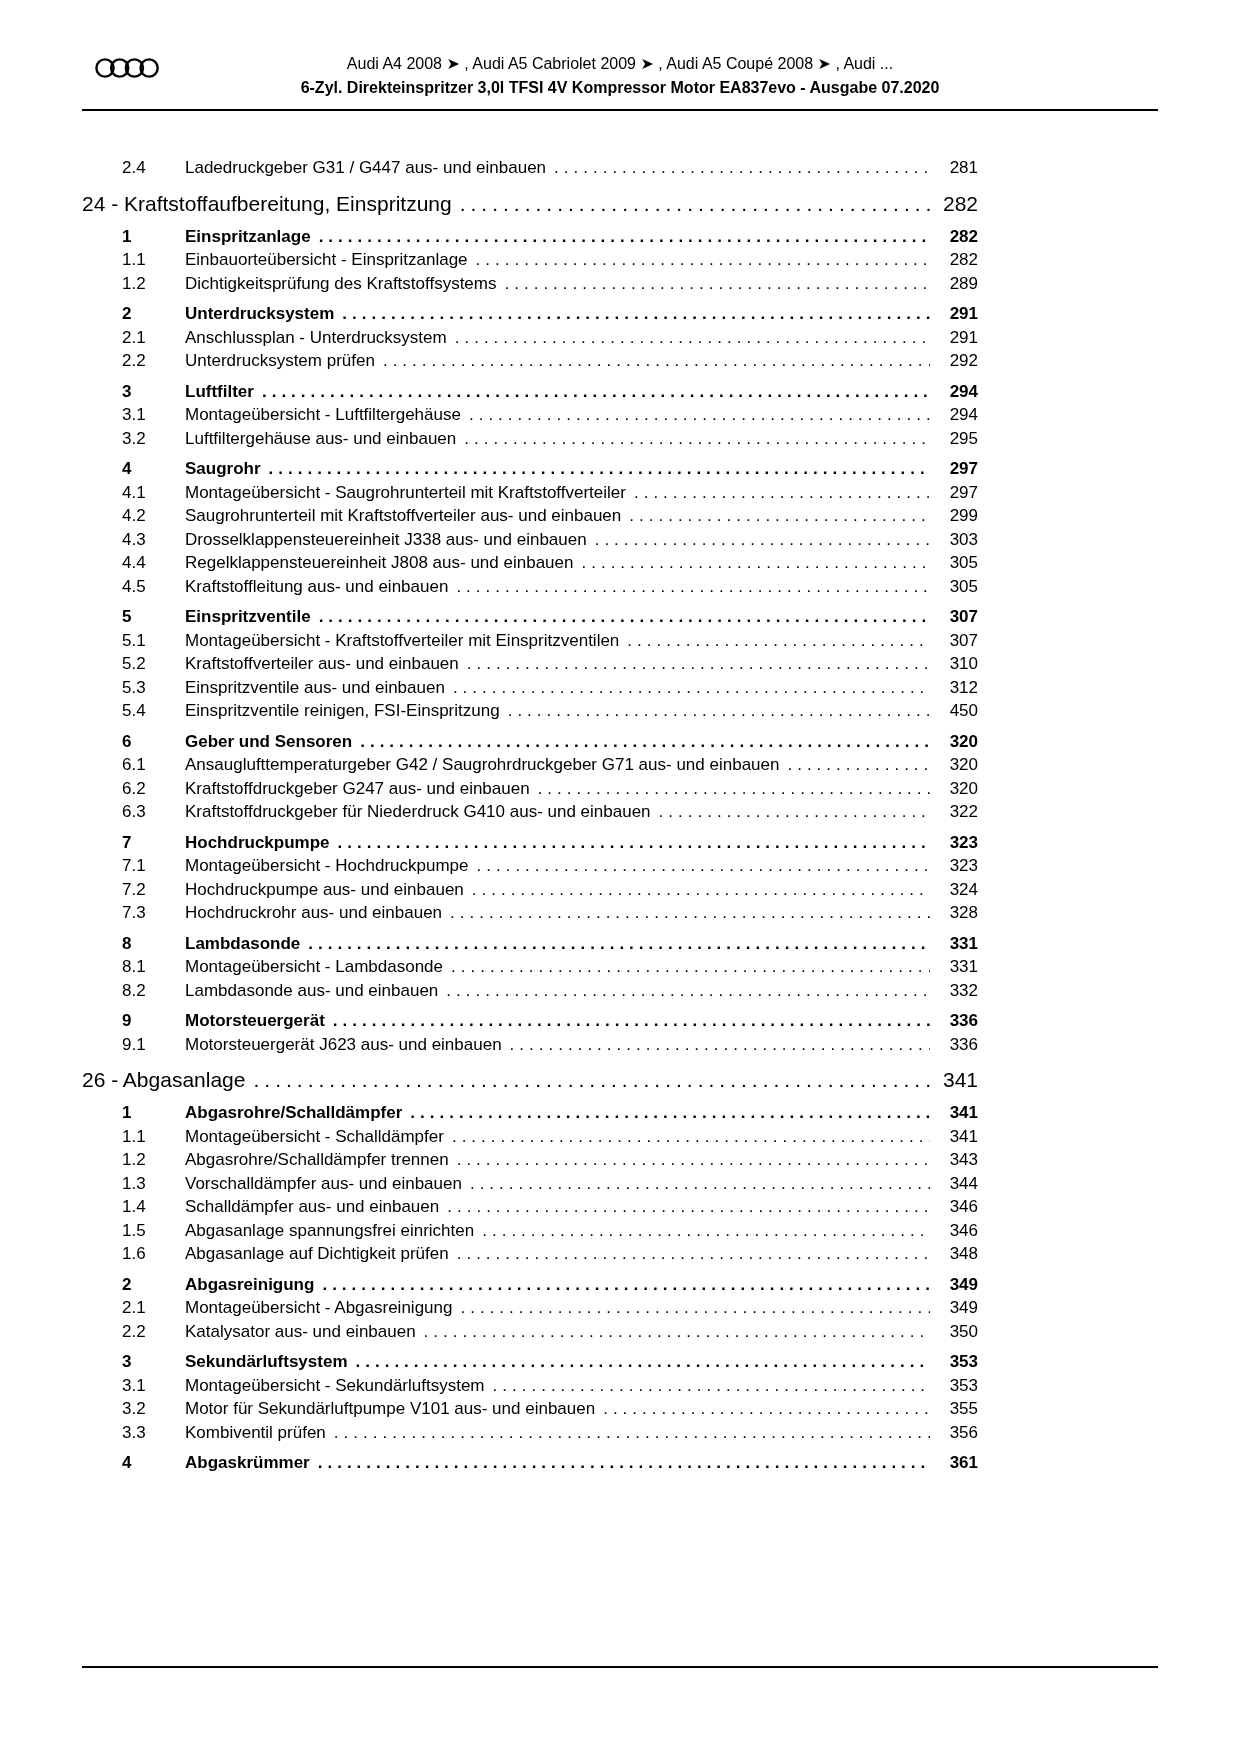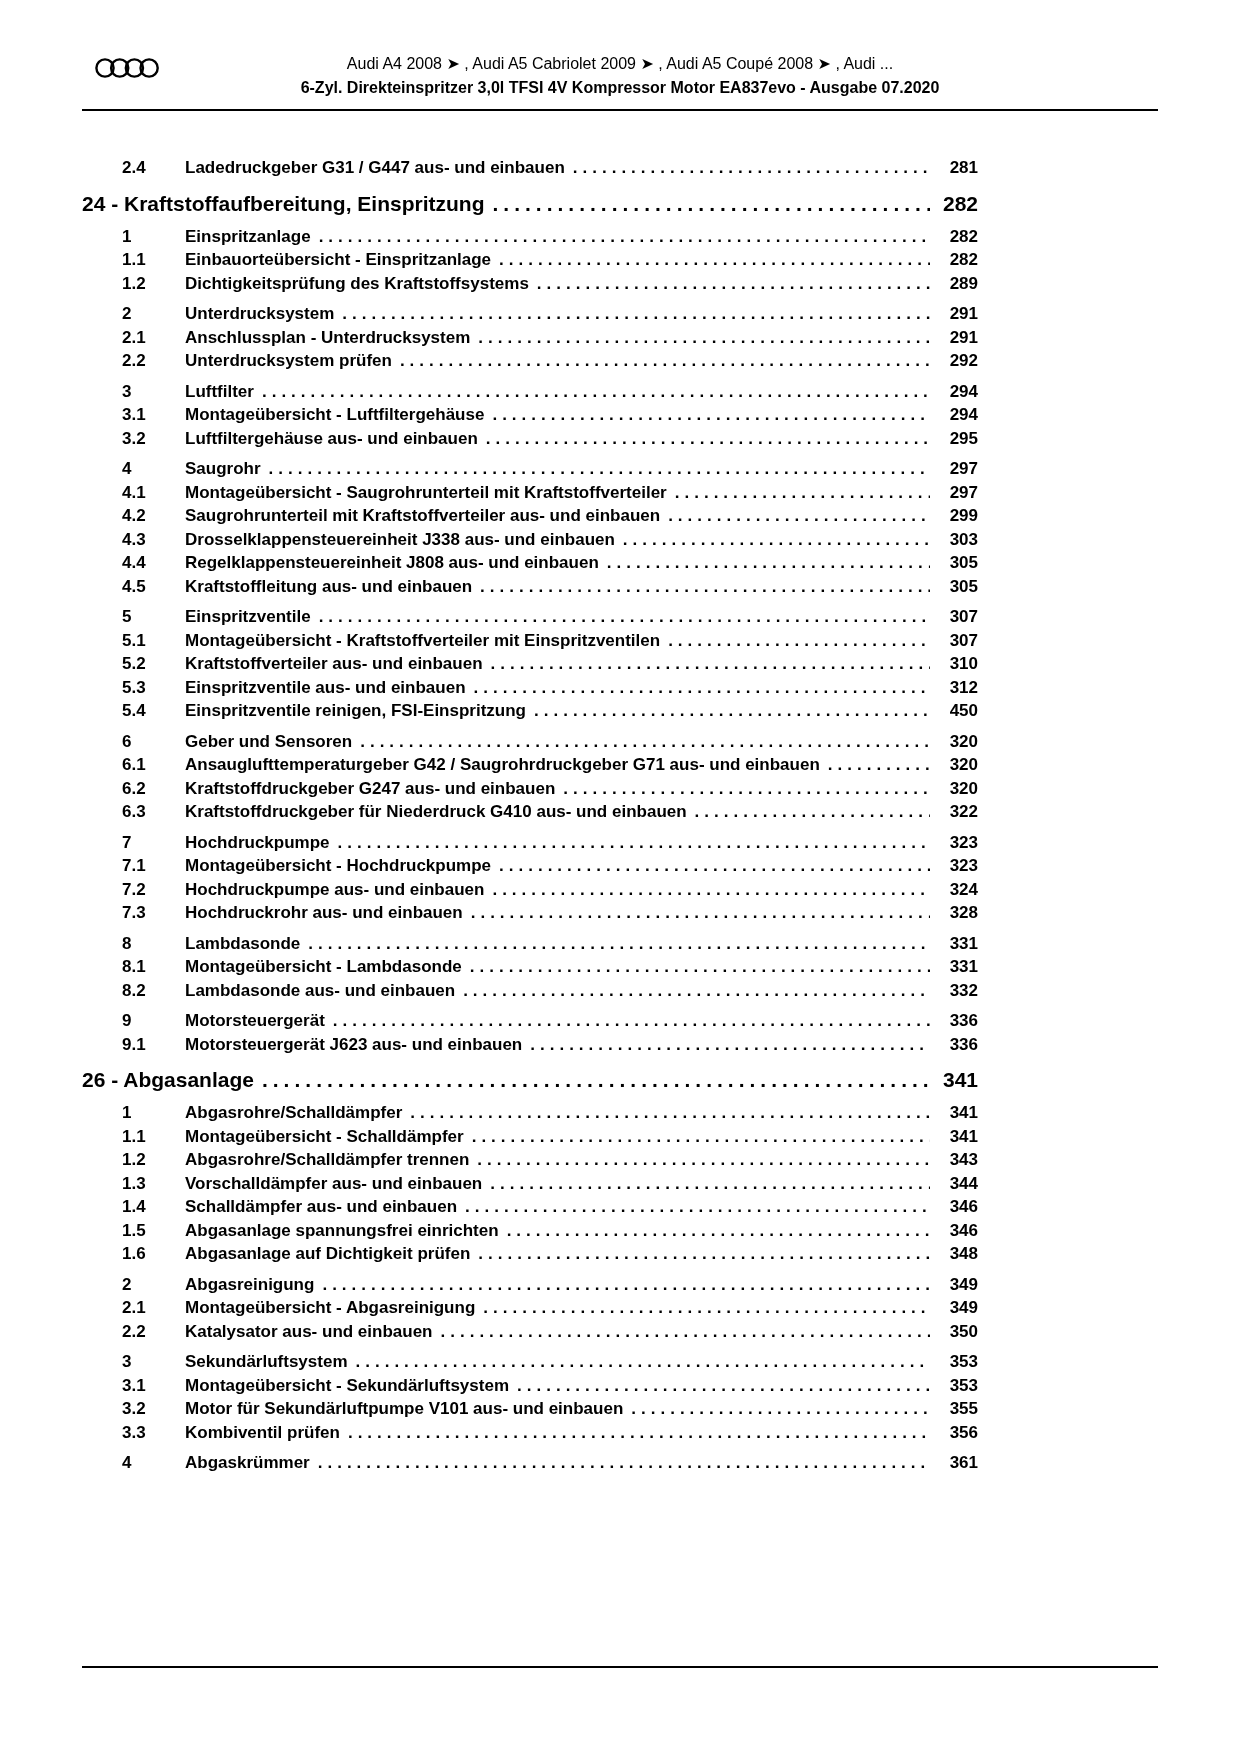--- a/index.html
+++ b/index.html
@@ -36,21 +36,20 @@
   .toc {
     position: absolute;
     top: 156px; left: 82px;
     width: 896px;
   }
   .row {
     display: flex;
     align-items: baseline;
     font-size: 17px;
     line-height: 23.5px;
-    font-weight: bold;
   }
   .row.sub, .row.section { padding-left: 40px; }
   .row.section { font-weight: bold; margin-top: 7px; }
   .row.chapter {
     font-size: 21px;
     line-height: 29px;
     margin-top: 9px;
     margin-bottom: 4px;
   }
   .num { width: 63px; flex: none; }

